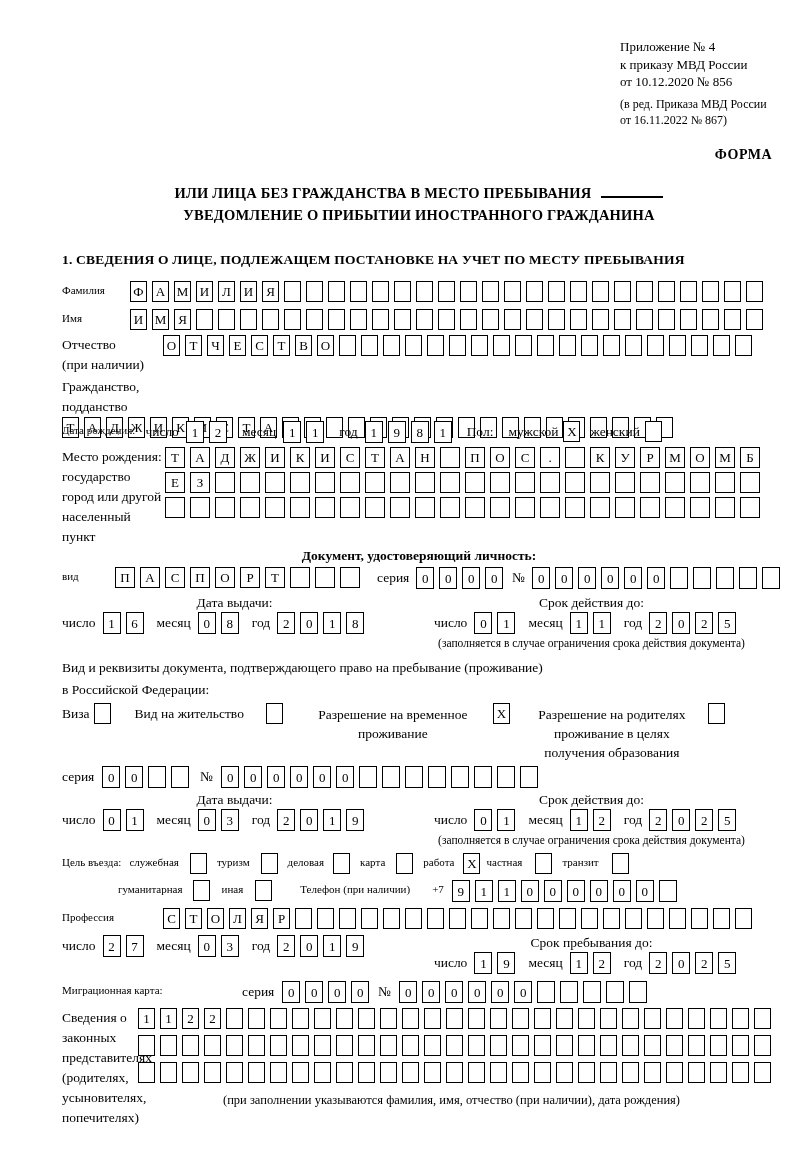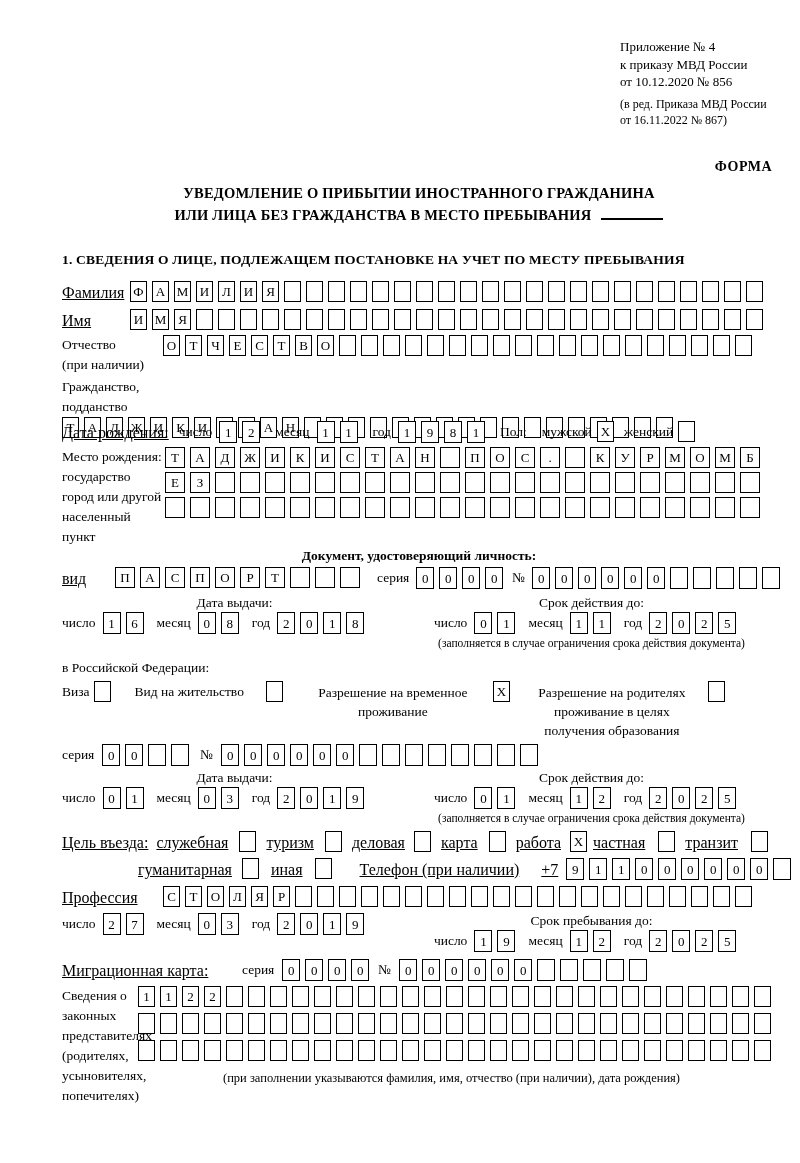--- a/index.html
+++ b/index.html
@@ -5,28 +5,28 @@
   * { margin:0; padding:0; box-sizing:border-box; }
   html,body { background:#ffffff; }
   .page {
     position:relative; width:800px; height:1163px; background:#ffffff; color:#000;
     font-family:"Liberation Serif","DejaVu Serif",serif; font-size:13.5px;
     padding:36px 24px 0 62px; overflow:hidden;
   }
   
   .hdr { position:absolute; left:620px; top:38px; width:185px; font-size:13px; line-height:1.35; }
   .hdr .amend { font-size:12px; margin-top:5px; }
-  .forma { position:absolute; top:159px; left:560px; width:212px; text-align:right;
+  .forma { position:absolute; top:147px; left:560px; width:212px; text-align:right;
            font-weight:bold; font-size:14px; letter-spacing:.5px; }
   .title { margin-top:146px; text-align:center; font-weight:bold; font-size:14.5px; line-height:22px; letter-spacing:.2px; }
   .title .uline { display:inline-block; width:62px; height:15px; border-bottom:2px solid #000; margin-left:10px; }
   .sec { margin-top:26px; font-weight:bold; font-size:13.5px; letter-spacing:.2px; }
 
   .row { display:flex; align-items:flex-start; }
-  .lbl { font-size:16px; padding-top:3px; flex:none;text-decoration:underline; }
+  .lbl { font-size:11px; padding-top:3px; flex:none; }
   .lbl2 { font-size:13.5px; line-height:20px; }
   .w68 { width:68px; } .w101 { width:101px; } .w83 { width:83px; } .w103 { width:103px; } .w76 { width:76px; }
 
   .cells { display:flex; flex:none; }
   .cell, .chk {
     flex:none; width:17px; height:21px; border:1.5px solid #000; margin-right:5px;
     display:flex; align-items:center; justify-content:center;
     font-size:13px; line-height:1; background:#fff;
   }
   .big .cell { width:20px; }
@@ -85,22 +85,22 @@
     <div>от 10.12.2020 № 856</div>
     <div class="amend">
       <div>(в ред. Приказа МВД России</div>
       <div>от 16.11.2022 № 867)</div>
     </div>
   </div>
 
   <div class="forma">ФОРМА</div>
 
   <div class="title">
+    <div><span>ИЛИ ЛИЦА БЕЗ ГРАЖДАНСТВА В МЕСТО ПРЕБЫВАНИЯ</span><span class="uline"></span></div>
     <div>УВЕДОМЛЕНИЕ О ПРИБЫТИИ ИНОСТРАННОГО ГРАЖДАНИНА</div>
-    <div><span>ИЛИ ЛИЦА БЕЗ ГРАЖДАНСТВА В МЕСТО ПРЕБЫВАНИЯ</span><span class="uline"></span></div>
   </div>
 
   <div class="sec">1. СВЕДЕНИЯ О ЛИЦЕ, ПОДЛЕЖАЩЕМ ПОСТАНОВКЕ НА УЧЕТ ПО МЕСТУ ПРЕБЫВАНИЯ</div>
 
   <div class="row f-surname">
     <div class="lbl w68">Фамилия</div>
     <div class="cells">
         <span class="cell">Ф</span>
         <span class="cell">А</span>
         <span class="cell">М</span>
@@ -437,20 +437,21 @@
             <span class="cell">0</span>
             <span class="cell">2</span>
             <span class="cell">5</span>
           </span>
       </div>
       <div class="dnote">(заполняется в случае ограничения срока действия документа)</div>
     </div>
   </div>
 
   <div class="res-intro">
+    <div>Вид и реквизиты документа, подтверждающего право на пребывание (проживание)</div>
     <div>в Российской Федерации:</div>
   </div>
 
   <div class="opts">
     <div class="opt">
       <span class="olbl">Виза</span>
       <span class="chk" style="margin-left:4px;"></span>
     </div>
     <div class="opt" style="margin-left:24px;">
       <span class="olbl">Вид на жительство</span>
@@ -553,21 +554,21 @@
     <span class="chk" style="margin-left:6px;"></span>
     <span class="olbl lbl">работа</span>
     <span class="chk" style="margin-left:4px;">X</span>
     <span class="olbl lbl" style="margin-left:-4px;">частная</span>
     <span class="chk" style="margin-left:8px;"></span>
     <span class="olbl lbl">транзит</span>
     <span class="chk" style="margin-left:8px;"></span>
   </div>
 
   <div class="row f-purpose2">
-    <span class="olbl lbl" style="margin-left:76px;">гуманитарная</span>
+    <span class="olbl lbl" style="margin-left:56px;">гуманитарная</span>
     <span class="chk" style="margin-left:10px;"></span>
     <span class="olbl lbl" style="margin-left:12px;">иная</span>
     <span class="chk" style="margin-left:12px;"></span>
     <span class="olbl lbl" style="margin-left:28px;">Телефон (при наличии)</span>
     <span class="olbl lbl" style="margin-left:22px;margin-right:8px;">+7</span>
     <span class="cells num">
         <span class="cell">9</span>
         <span class="cell">1</span>
         <span class="cell">1</span>
         <span class="cell">0</span>

